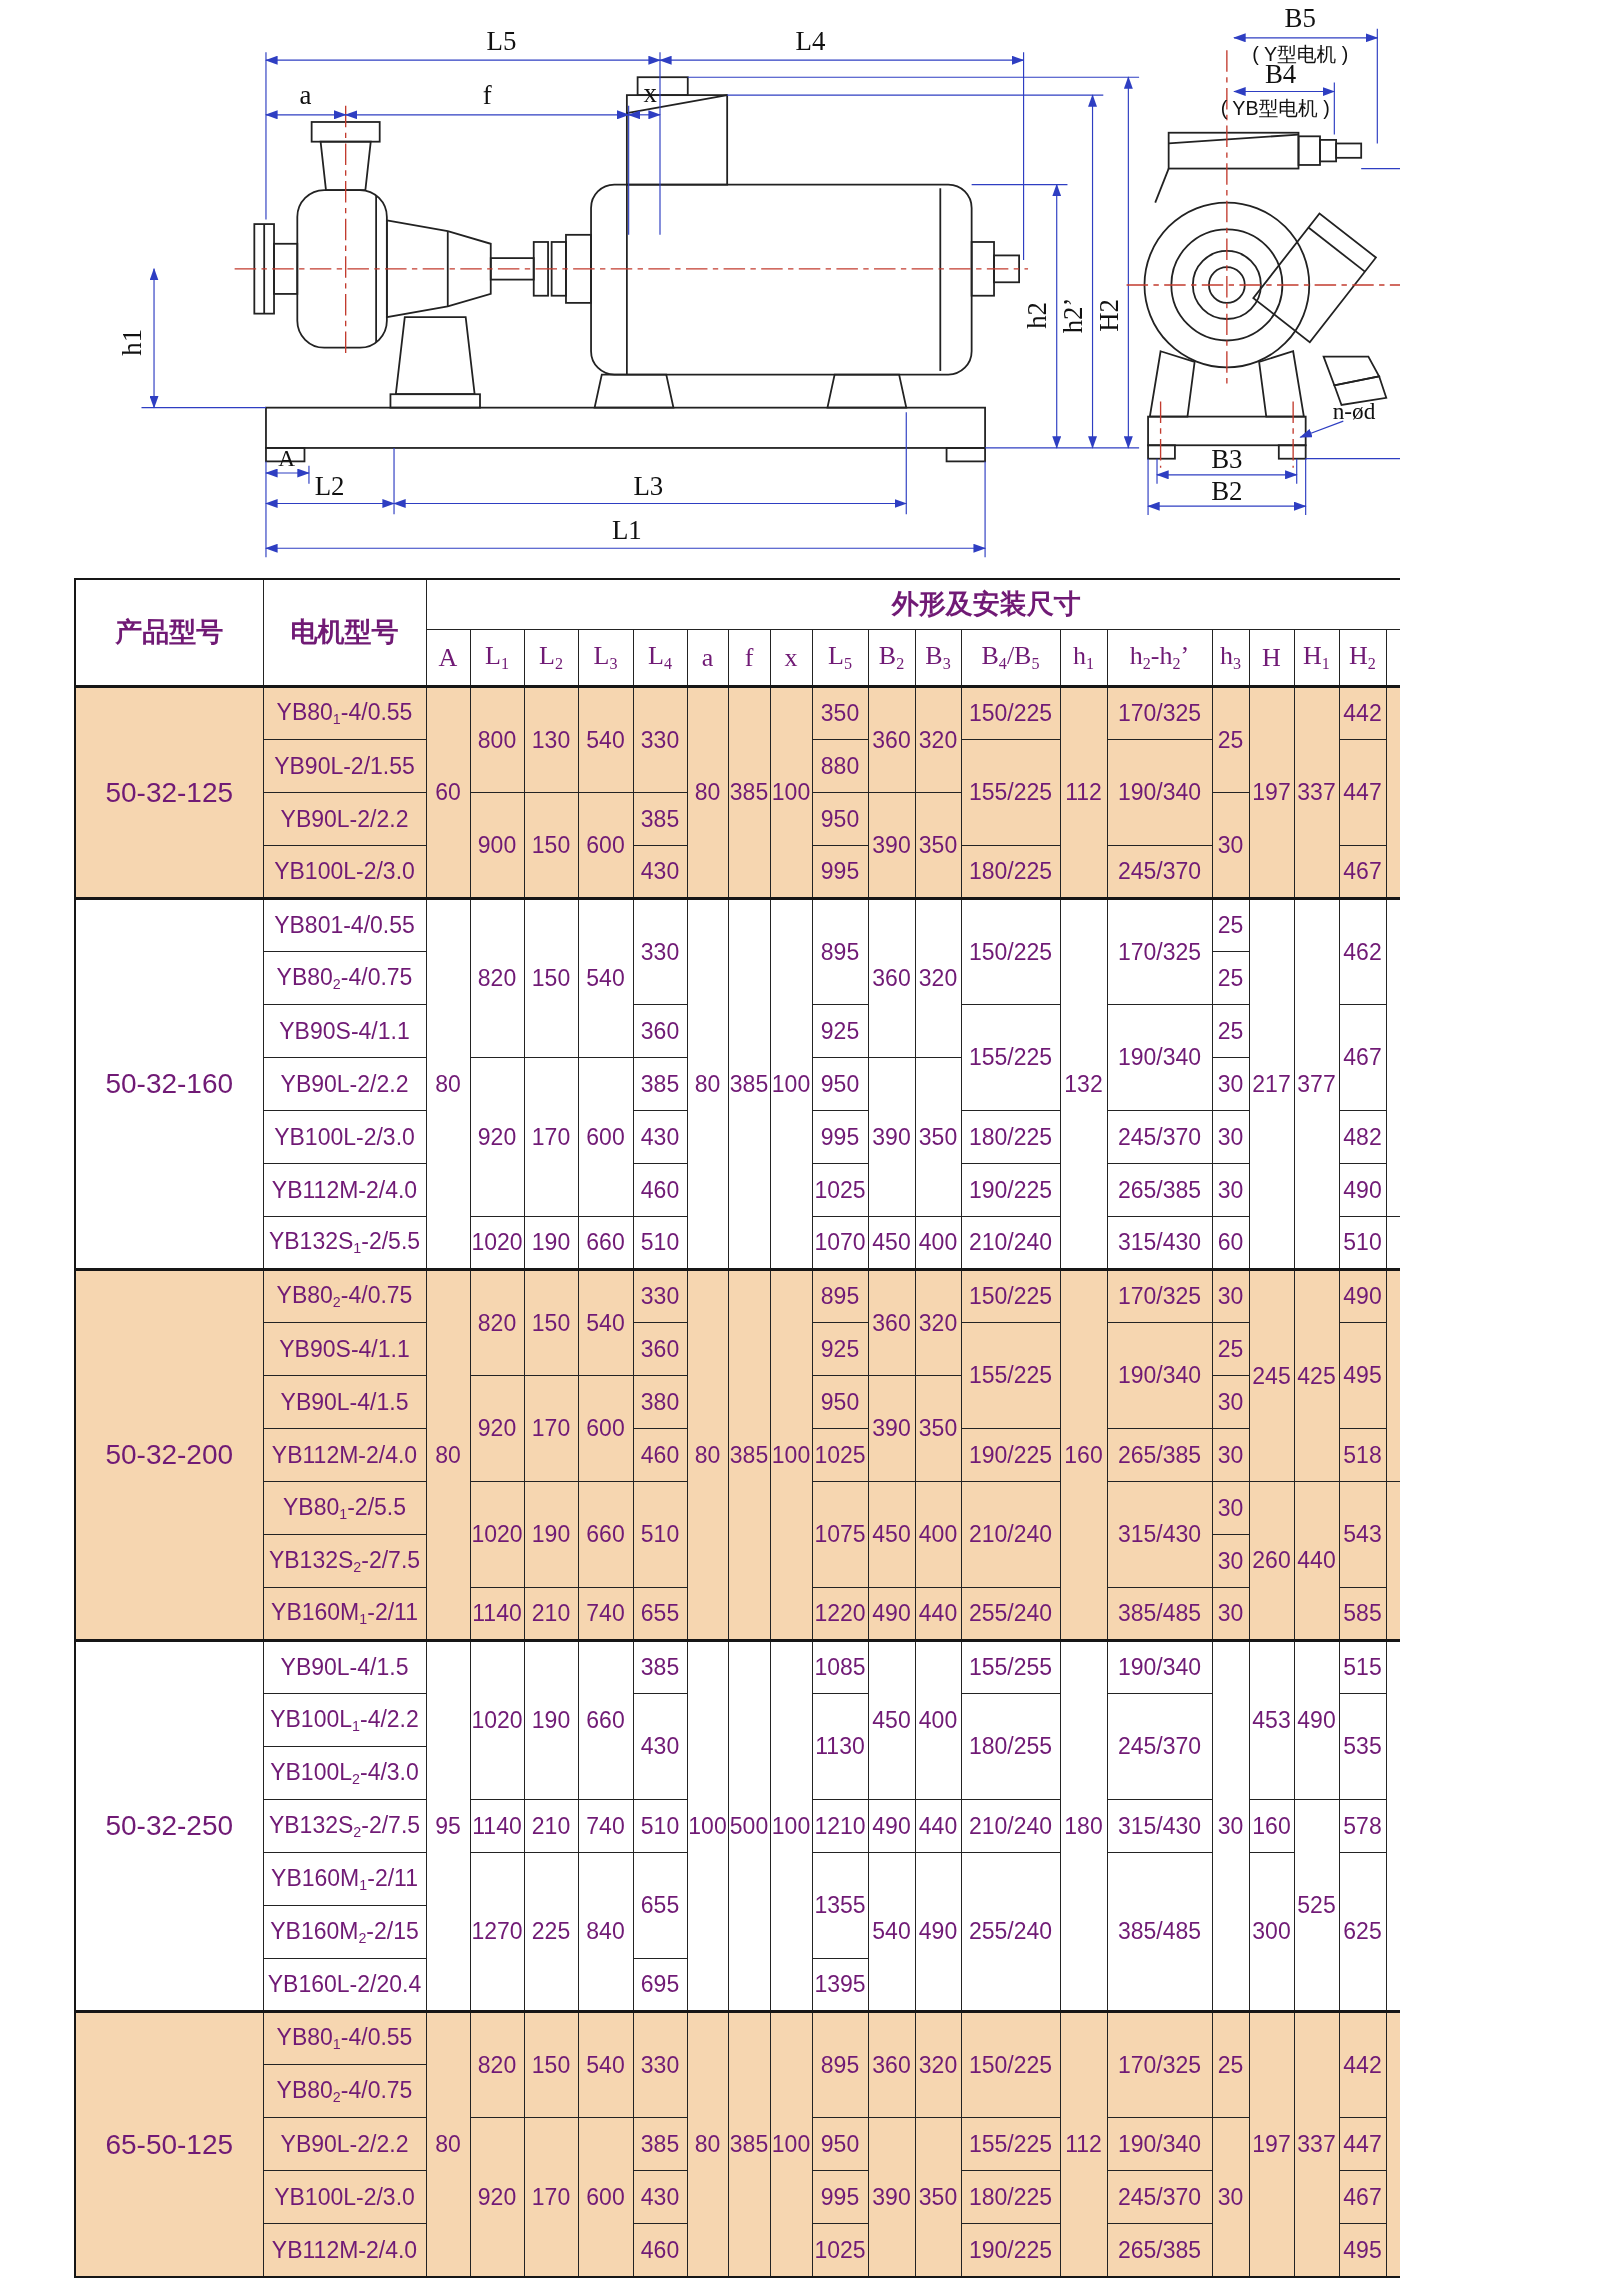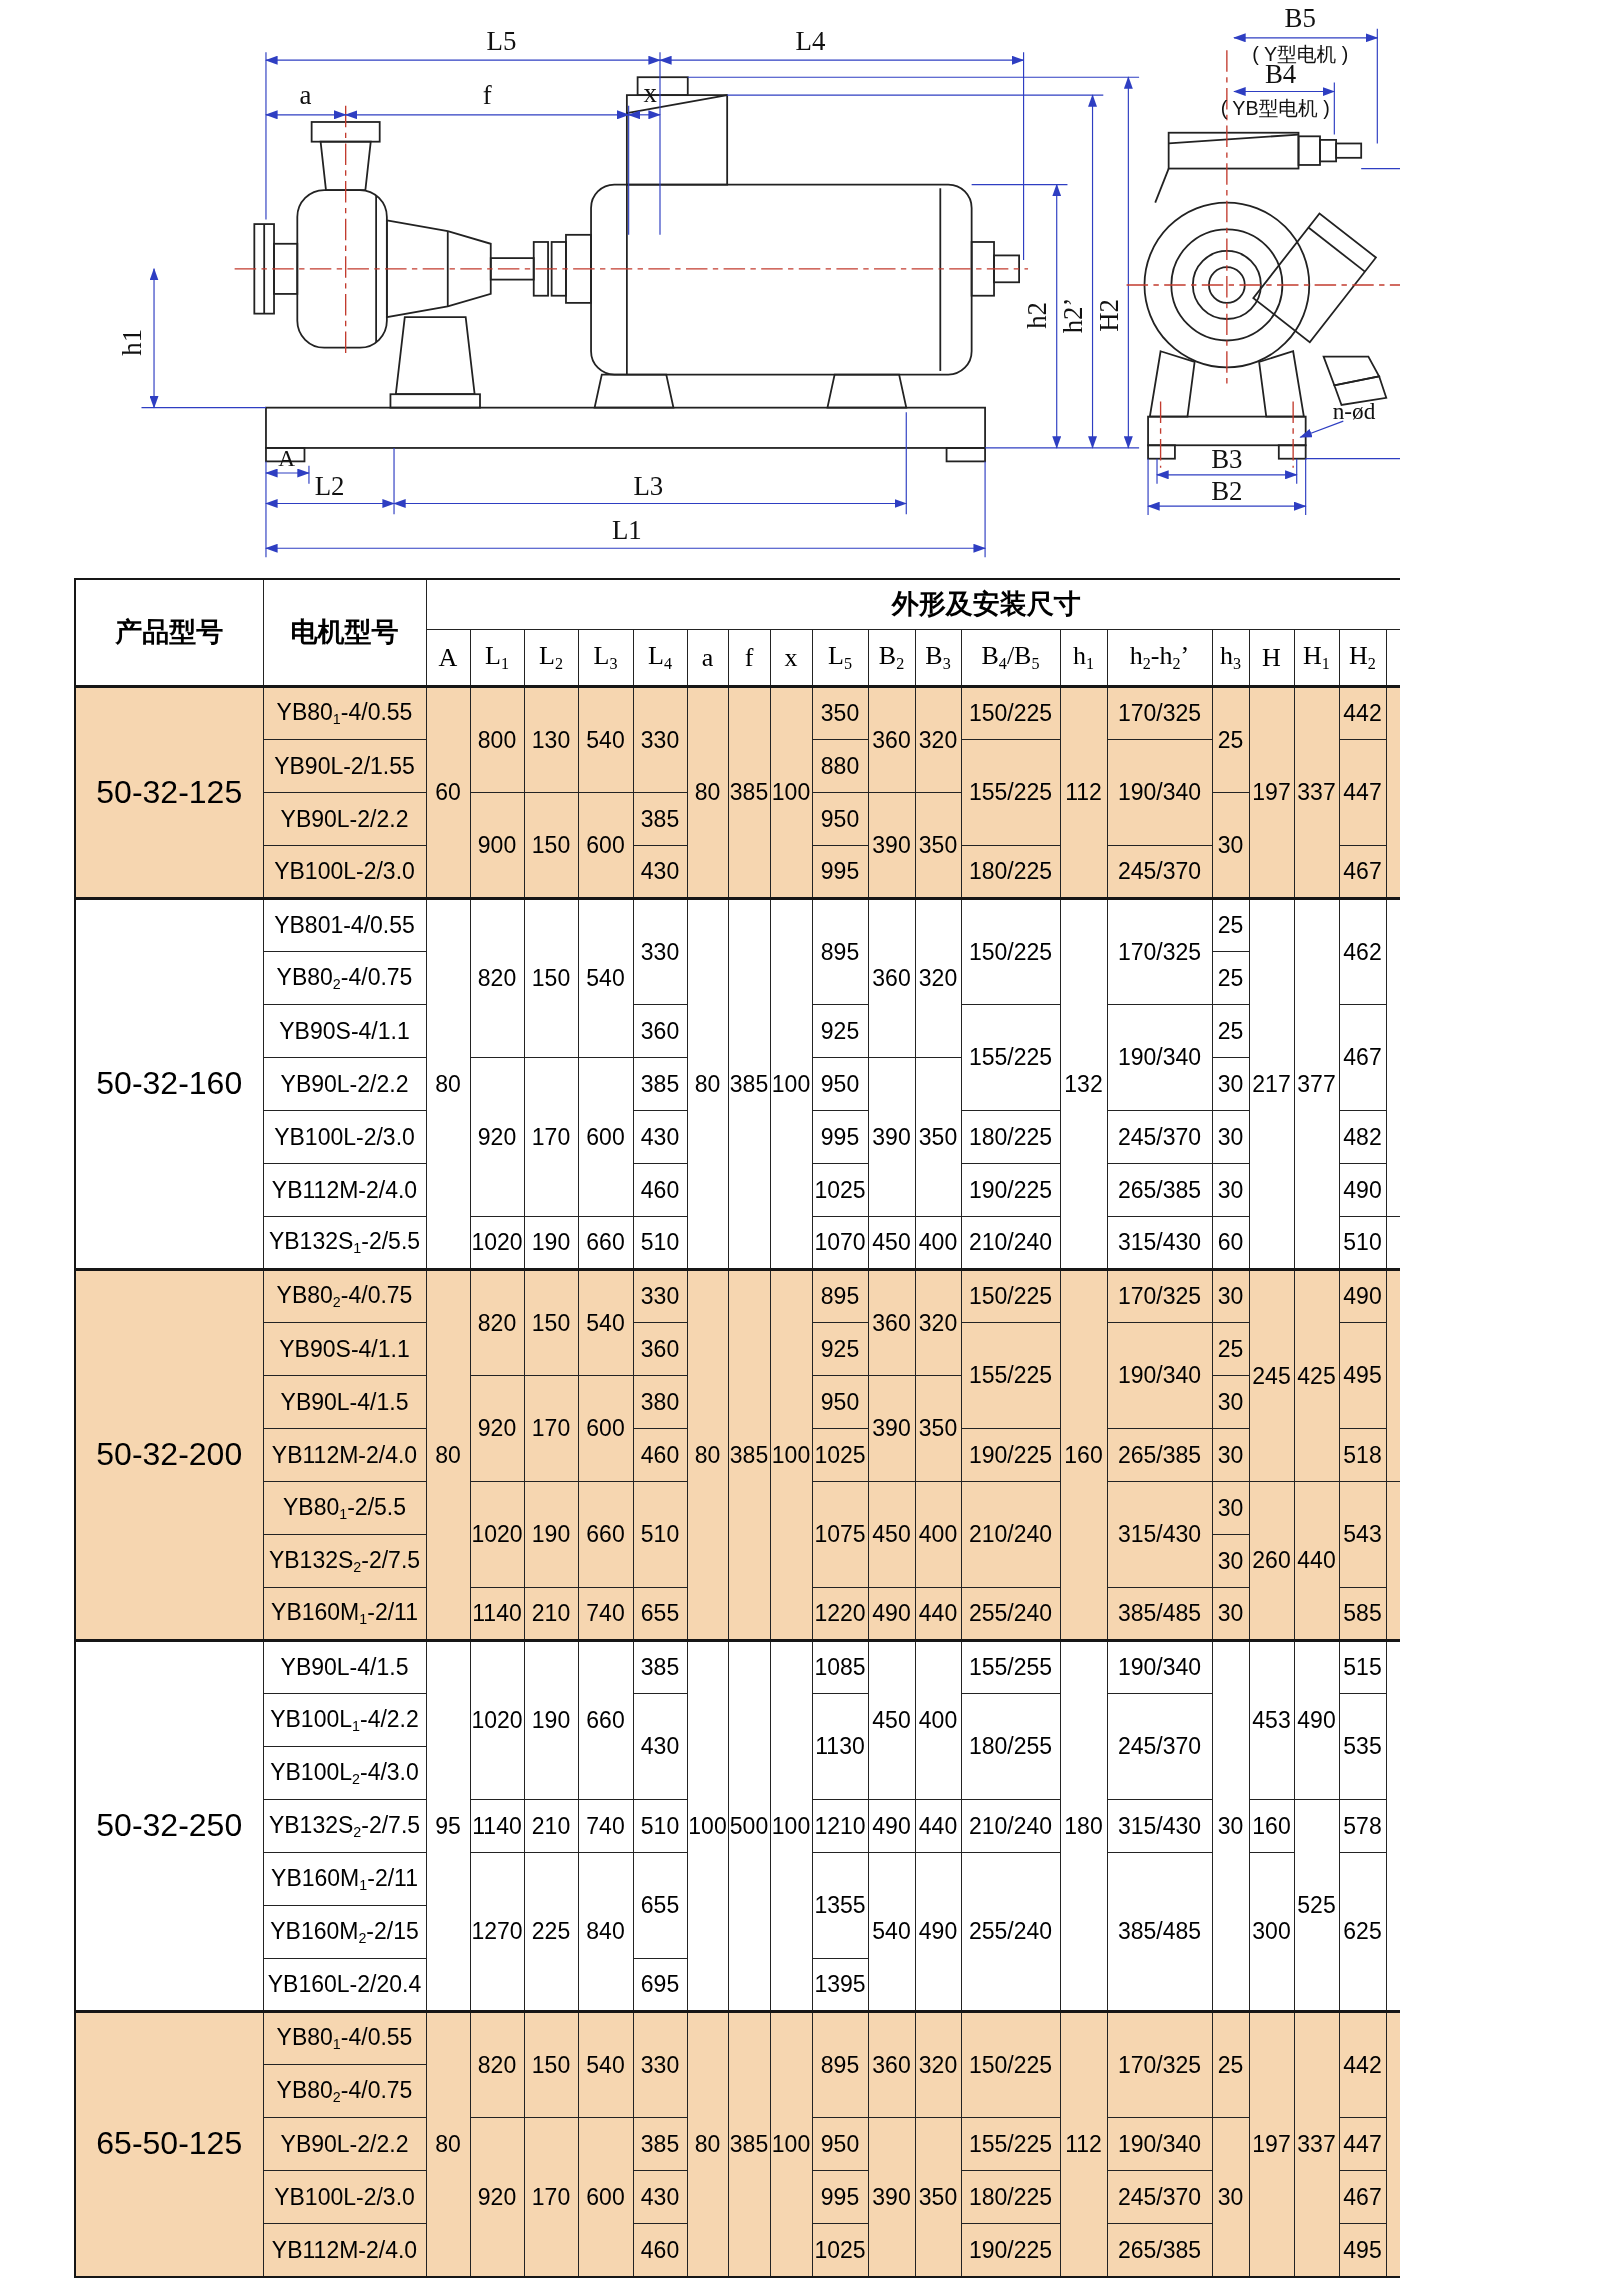--- a/index.html
+++ b/index.html
@@ -1,28 +1,28 @@
 <!DOCTYPE html>
 <html style="font-size:14.3px"><head>
 <meta charset="utf-8">
 <style>
   html,body{margin:0;padding:0;background:#ffffff;}
   #page{position:relative;width:1400px;height:2291px;background:#ffffff;overflow:hidden;
-        font-family:"Liberation Sans", sans-serif;color:#000000;text-decoration:underline;}
+        font-family:"Liberation Sans", sans-serif;color:#701a75;text-decoration:underline;}
   #drawing{position:absolute;left:0;top:0;}
   
   #tblwrap{position:absolute;left:74px;top:578px;}
   table.dim{border-collapse:collapse;table-layout:fixed;width:1471px;border:2.7px solid #161616;}
   table.dim td, table.dim th{border:1.8px solid #232323;padding:0;text-align:center;vertical-align:middle;
         font-weight:normal;line-height:1.05;overflow:hidden;}
   table.dim th.cn{font-size:27px;font-weight:bold;font-family:"Liberation Sans",sans-serif;}
   table.dim th.sym{font-size:26px;font-family:"Liberation Serif",serif;height:55px;}
   table.dim tr.hdr1 th{height:49px;text-align:center;}
   table.dim td{font-size:23px;}
-  table.dim td.prod{font-size:32px;}
+  table.dim td.prod{font-size:28px;}
   table.dim td.motor{font-size:23px;margin-top:48px;}
   table.dim tr.body{height:53px;}
   td.sec-top, tr.sec-top td{border-top:3.6px solid #161616;}
   .shade{background:#f6d6b0;}
   .plain{background:#ffffff;}
   sub{font-size:62%;vertical-align:-0.28em;}
   
   text.dim{font-family:"Liberation Serif",serif;font-size:30px;fill:#111;}
   text.dimsmall{font-family:"Liberation Serif",serif;font-size:26px;fill:#111;}
   text.note{font-family:"Liberation Sans",sans-serif;font-size:22px;fill:#111;}

